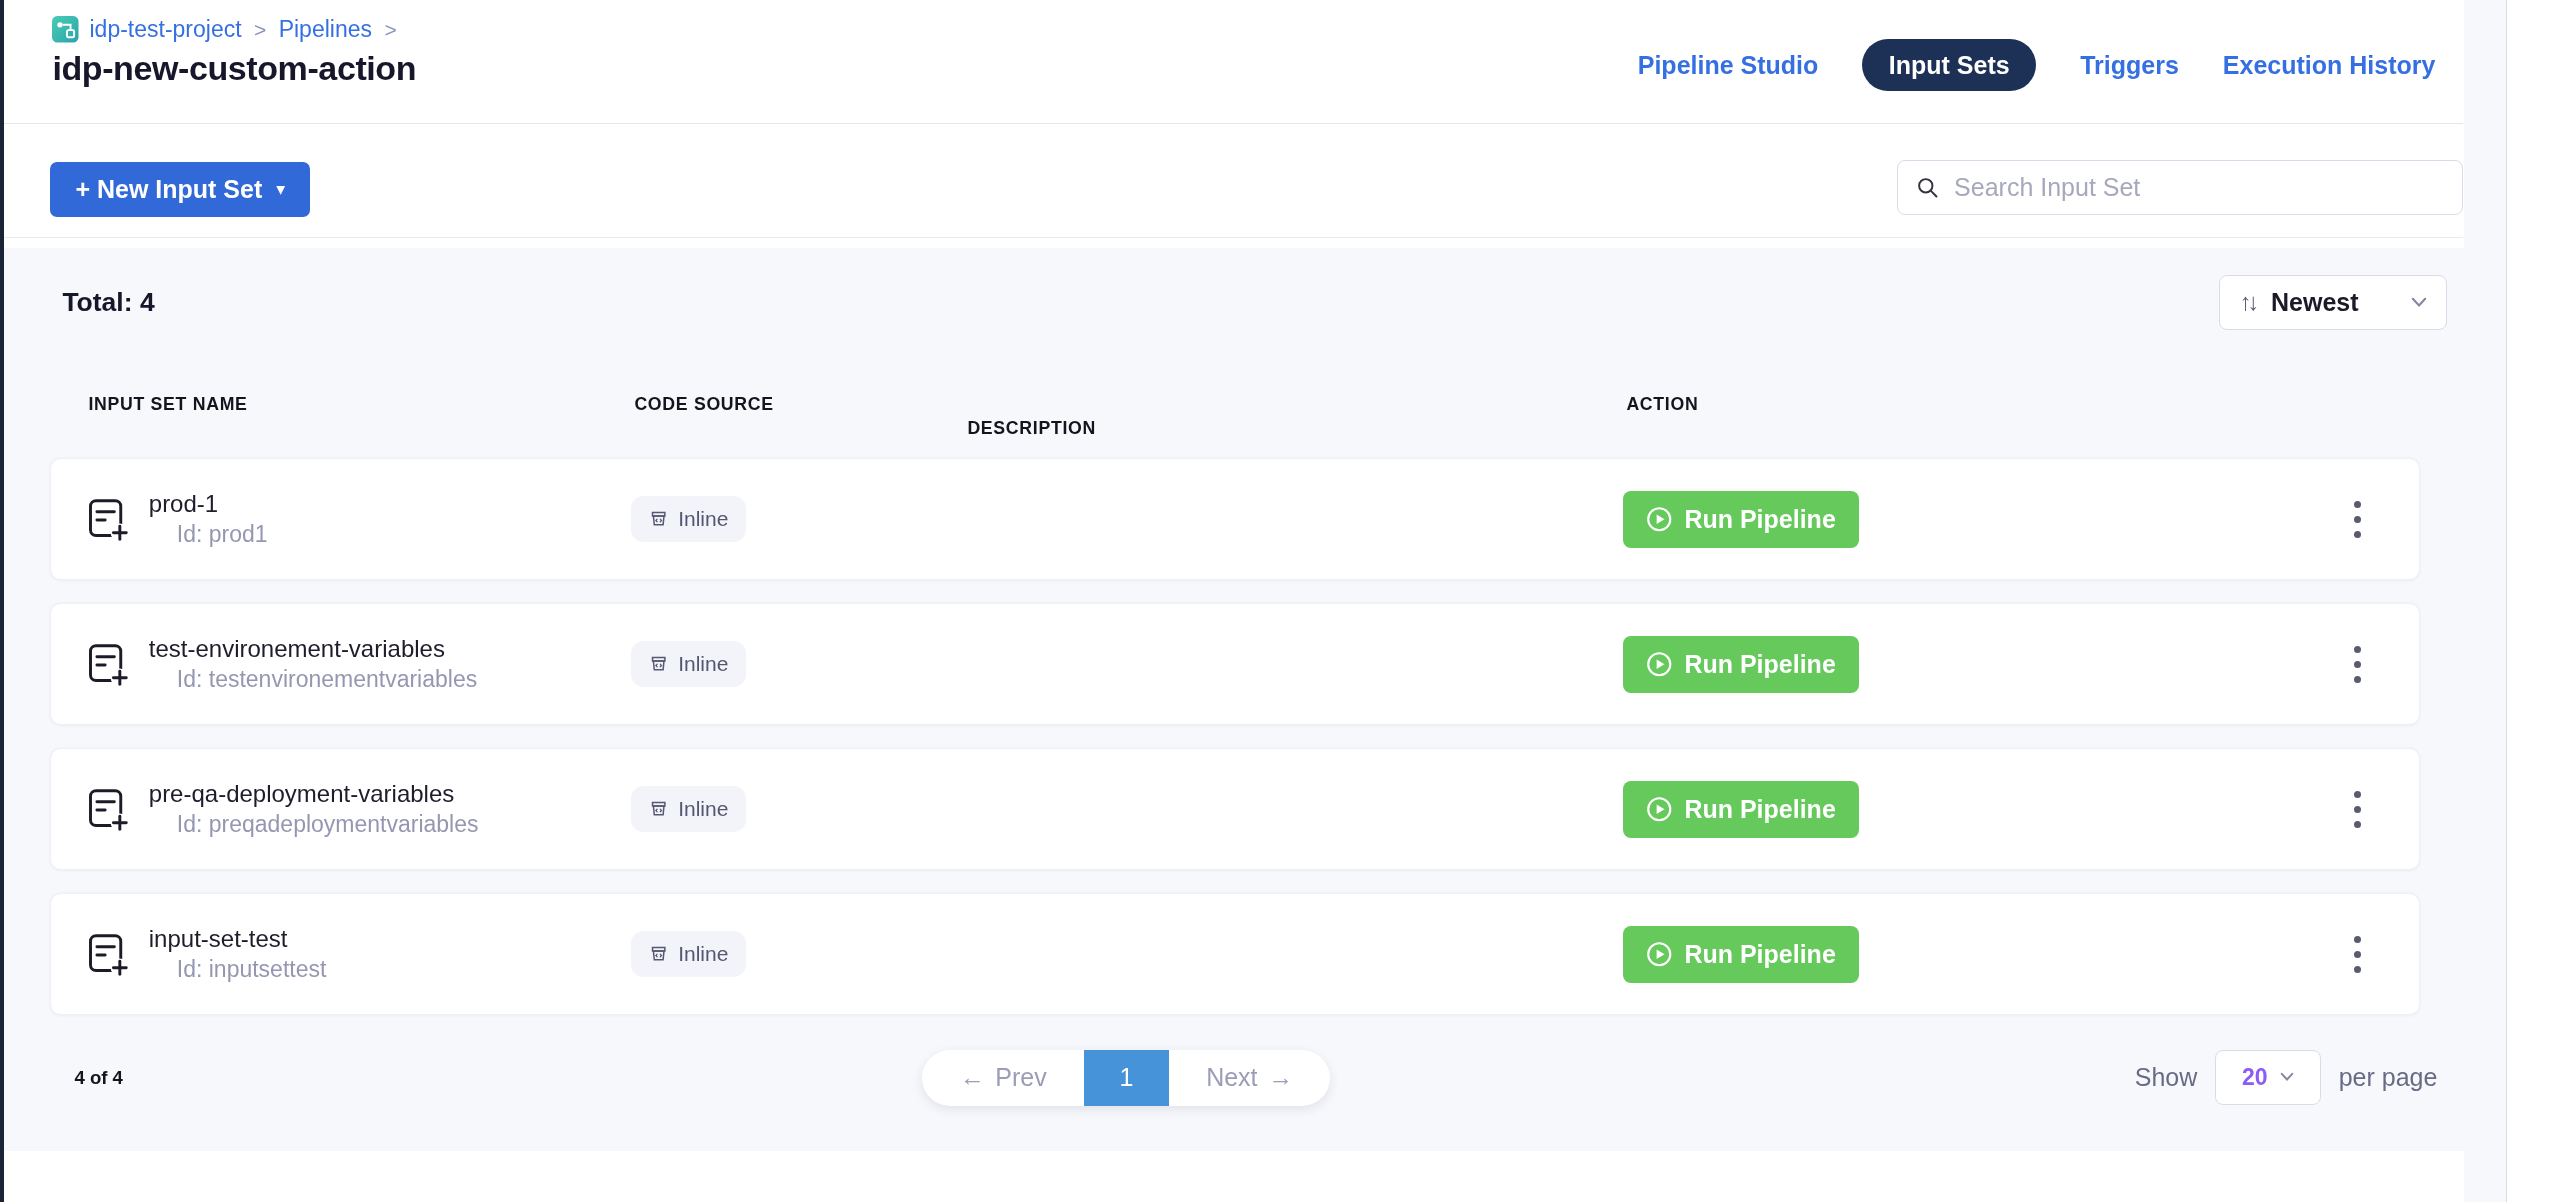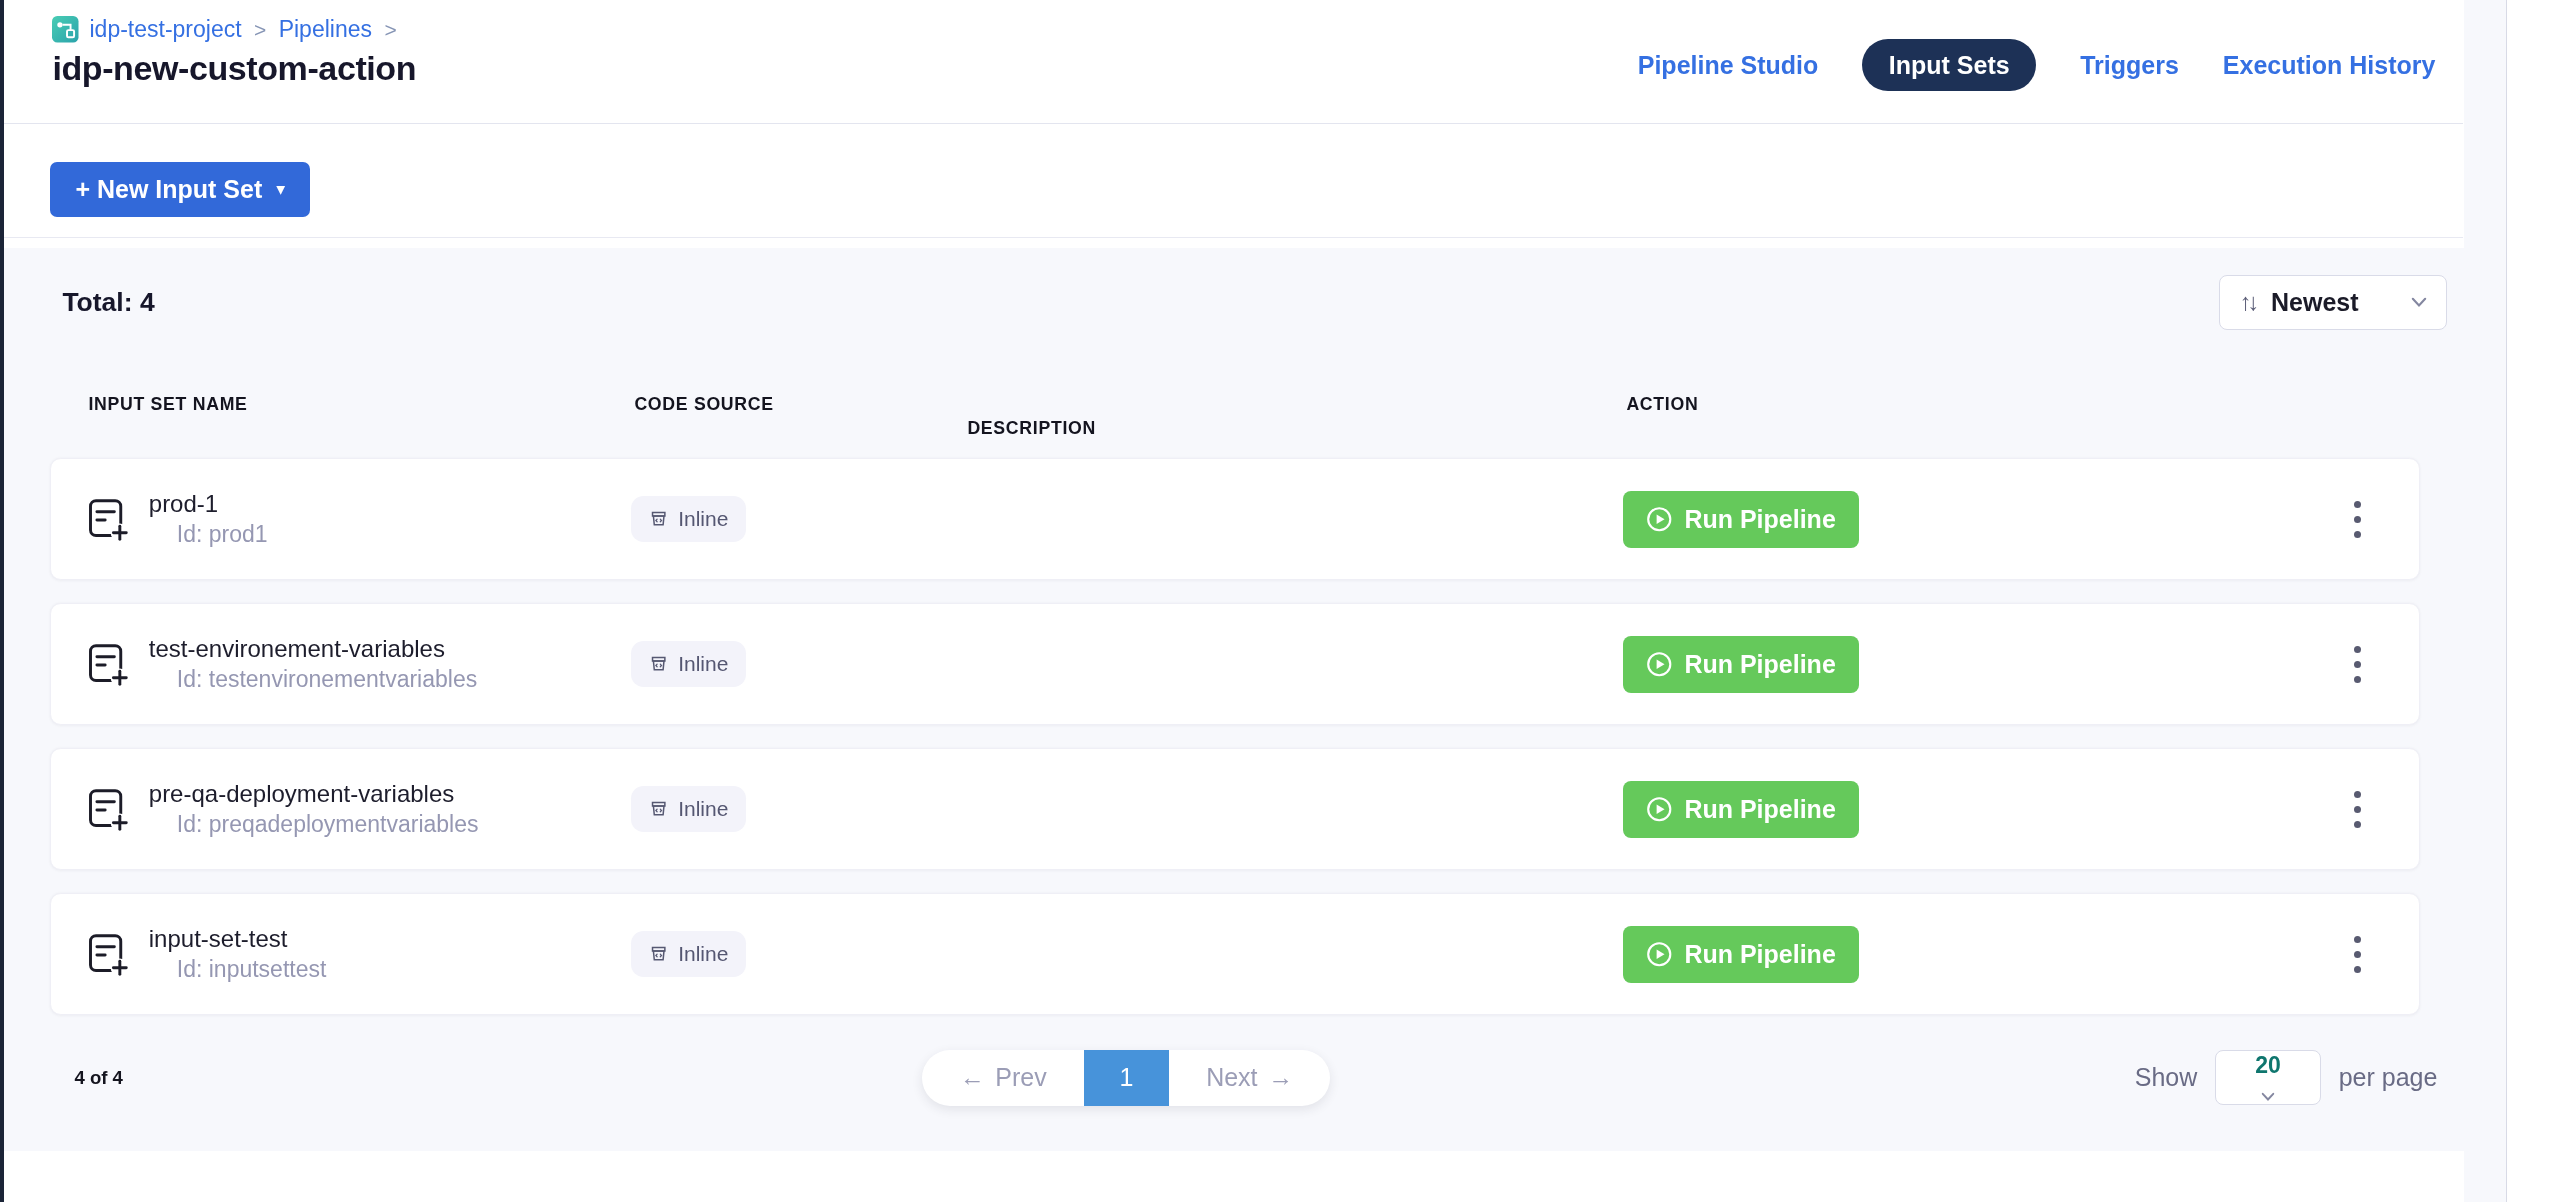--- a/index.html
+++ b/index.html
@@ -68,21 +68,21 @@
   .pager { position:absolute; left:918px; top:1.8px; width:408px; height:56px; background:#fff; border-radius:30px;
     box-shadow:0 3.5px 10.6px rgba(35,36,60,0.10); display:flex; overflow:hidden; }
   .pager button { border:none; background:none; font-family:inherit; font-size:25px; color:#9b9db6; cursor:pointer;
     display:flex; align-items:center; justify-content:center; gap:10.6px; }
   .pager .pg-prev, .pager .pg-next { flex:1; }
   .pager .pg-page { width:85px; background:#4793da; color:#ffffff; font-weight:500; }
   .pager .arrow { font-size:25px; }
   .show-group { position:absolute; right:69px; top:0; height:58px; display:flex; align-items:center; gap:17.7px;
     font-size:25px; color:#696b85; }
   .pagesize { height:55px; min-width:106px; background:#fff; border:0.9px solid #d9dbe8; border-radius:8px; display:flex;
-    align-items:center; justify-content:center; gap:12.4px; font-family:inherit; font-size:23px; font-weight:700; color:#0f766e; cursor:pointer;flex-direction:column; }
+    align-items:center; justify-content:center; gap:12.4px; font-family:inherit; font-size:23px; font-weight:700; color:#8b5cf6; cursor:pointer; }
 
   .chev-svg { display:inline-flex; }
 </style>
 </head>
 <body>
 
 <div>
   <div class="left-strip"></div>
   <div class="gutter"></div>
   <div class="right-panel"></div>
@@ -115,20 +115,29 @@
       <a class="nav-tab">Triggers</a>
       <a class="nav-tab">Execution History</a>
     </nav>
   </div>
 
   <div class="toolbar">
     <button class="btn-new">
       <span>+ New Input Set</span>
       <span class="caret">▾</span>
     </button>
+    <div class="search-box">
+      <span style="display:inline-flex">
+        <svg width="24" height="24" viewBox="0 0 27 27">
+          <circle cx="11" cy="11" r="7.5" fill="none" stroke="#33333f" stroke-width="2.2"></circle>
+          <line x1="16.8" y1="16.8" x2="23" y2="23" stroke="#33333f" stroke-width="2.2" stroke-linecap="round"></line>
+        </svg>
+      </span>
+      <input placeholder="Search Input Set" style="">
+    </div>
   </div>
 
   <div class="list-area">
     <div class="total">Total: 4</div>
 
     <button class="sort-btn">
       <span class="sort-glyph">↑↓</span>
       <span class="sort-label">Newest</span>
       <span class="chev-svg">
         <svg width="16" height="10.6" viewBox="0 0 18 12">

